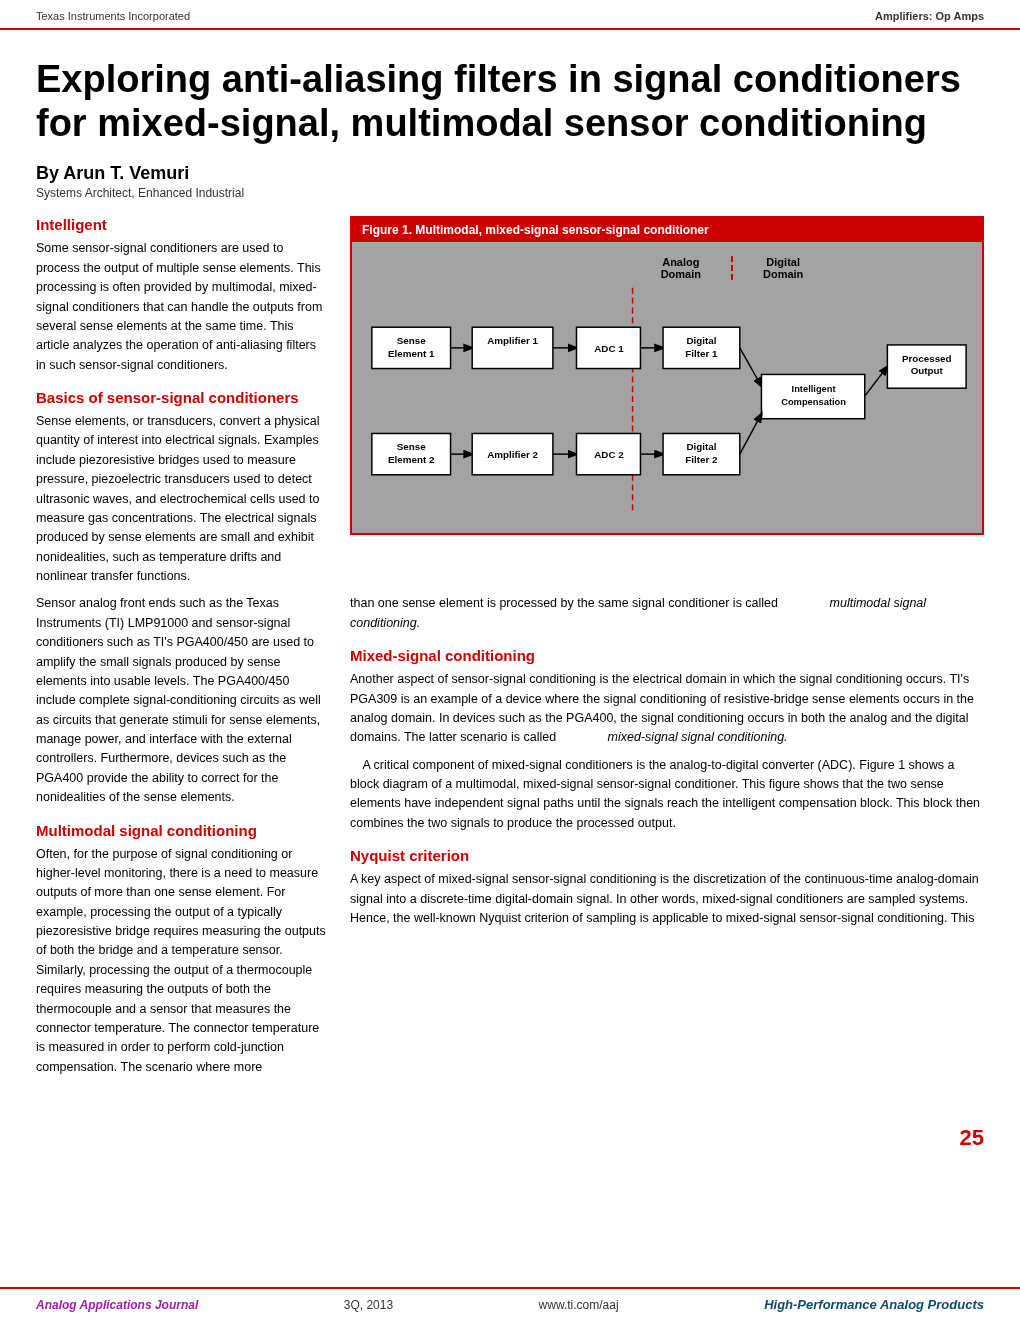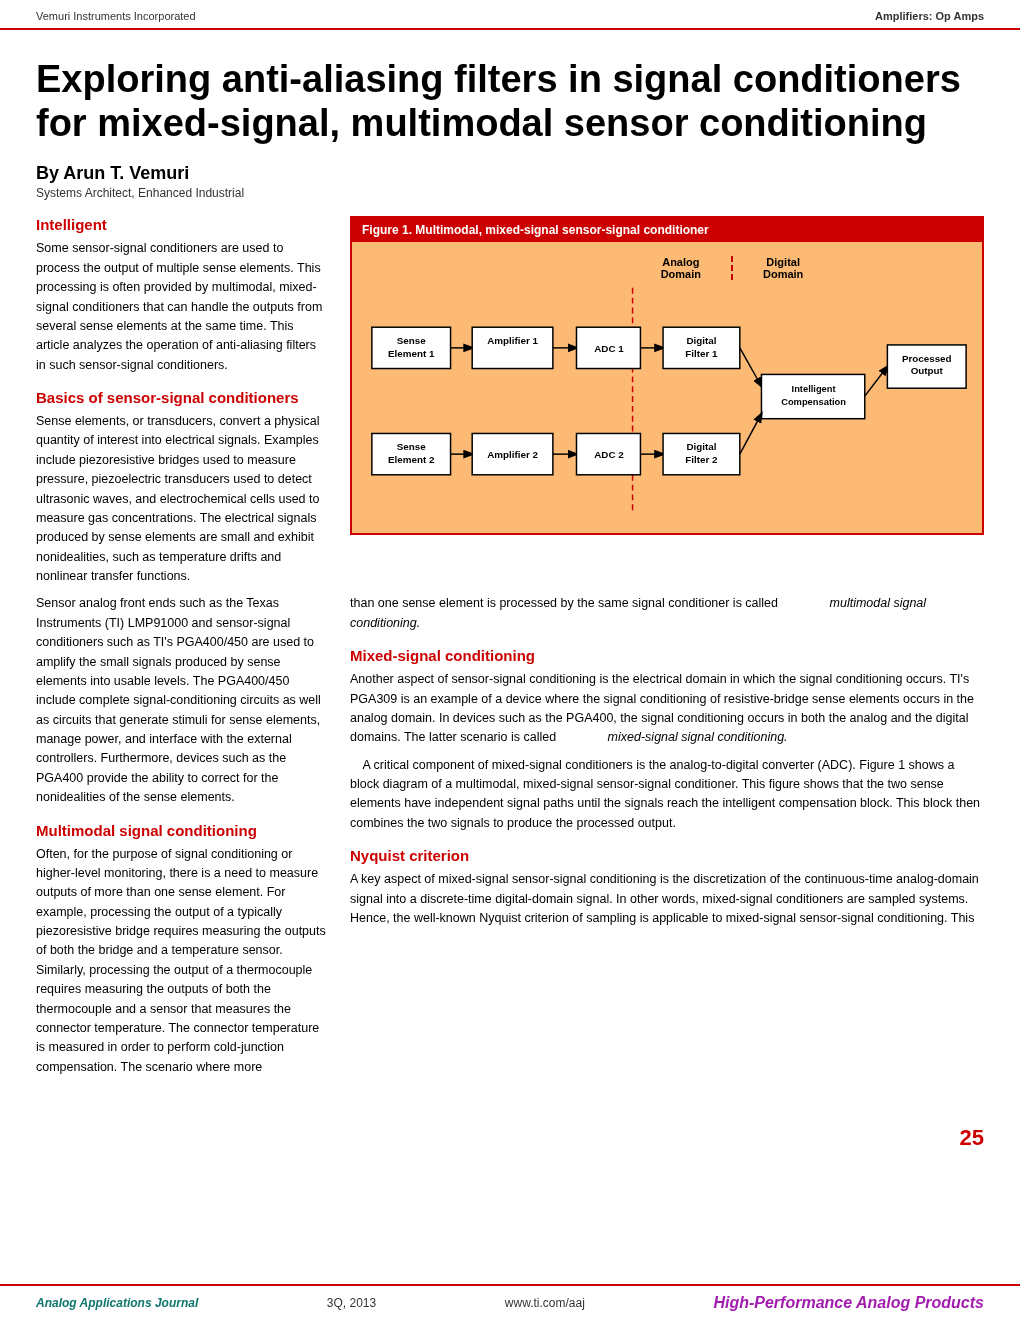--- a/index.html
+++ b/index.html
@@ -98,21 +98,21 @@
     .figure-title-bar {
       background: #c00;
       color: #fff;
       font-size: 12px;
       font-weight: bold;
       padding: 5px 10px;
       text-align: left;
     }
     .figure-content {
       padding: 14px 10px 14px 10px;
-      background: #fdba74;
+      background: #a3a3a3;
       position: relative;
     }
 
     
     .full-width-text {
       display: flex;
       gap: 24px;
       margin-top: 0;
     }
     .full-left {
@@ -133,56 +133,56 @@
       margin-top: 10px;
       position: fixed;
       bottom: 0;
       width: 1020px;
       background: #fff;
     }
     .footer-left {
       font-size: 12px;
       font-style: italic;
       font-weight: bold;
-      color: #0f766e;
+      color: #a21caf;
     }
     .footer-mid {
       font-size: 12px;
       color: #333;
     }
     .footer-url {
       font-size: 12px;
       color: #333;
     }
     .footer-right {
-      font-size: 16px;
+      font-size: 13px;
       font-style: italic;
       font-weight: bold;
-      color: #a21caf;
+      color: #0c4a6e;
     }
 
     
     .page-number {
       font-size: 22px;
       font-weight: bold;
       color: #c00;
       text-align: right;
       padding-right: 36px;
       margin-top: 20px;
     }
 
     em { font-style: italic; padding-left: 48px; }
 
     .indent { text-indent: 1em; }
   </style>
 </head>
 <body>
 
 <div class="page-header">
-  <span class="header-left">Vemuri Instruments Incorporated</span>
+  <span class="header-left">Texas Instruments Incorporated</span>
   <span class="header-right">Amplifiers: Op Amps</span>
 </div>
 
 <div class="main-content">
 
   <h1 class="article-title">Exploring anti-aliasing filters in signal conditioners for mixed-signal, multimodal sensor conditioning</h1>
 
   <div class="author-name">By Arun T. Vemuri</div>
   <div class="author-role">Systems Architect, Enhanced Industrial</div>
 

